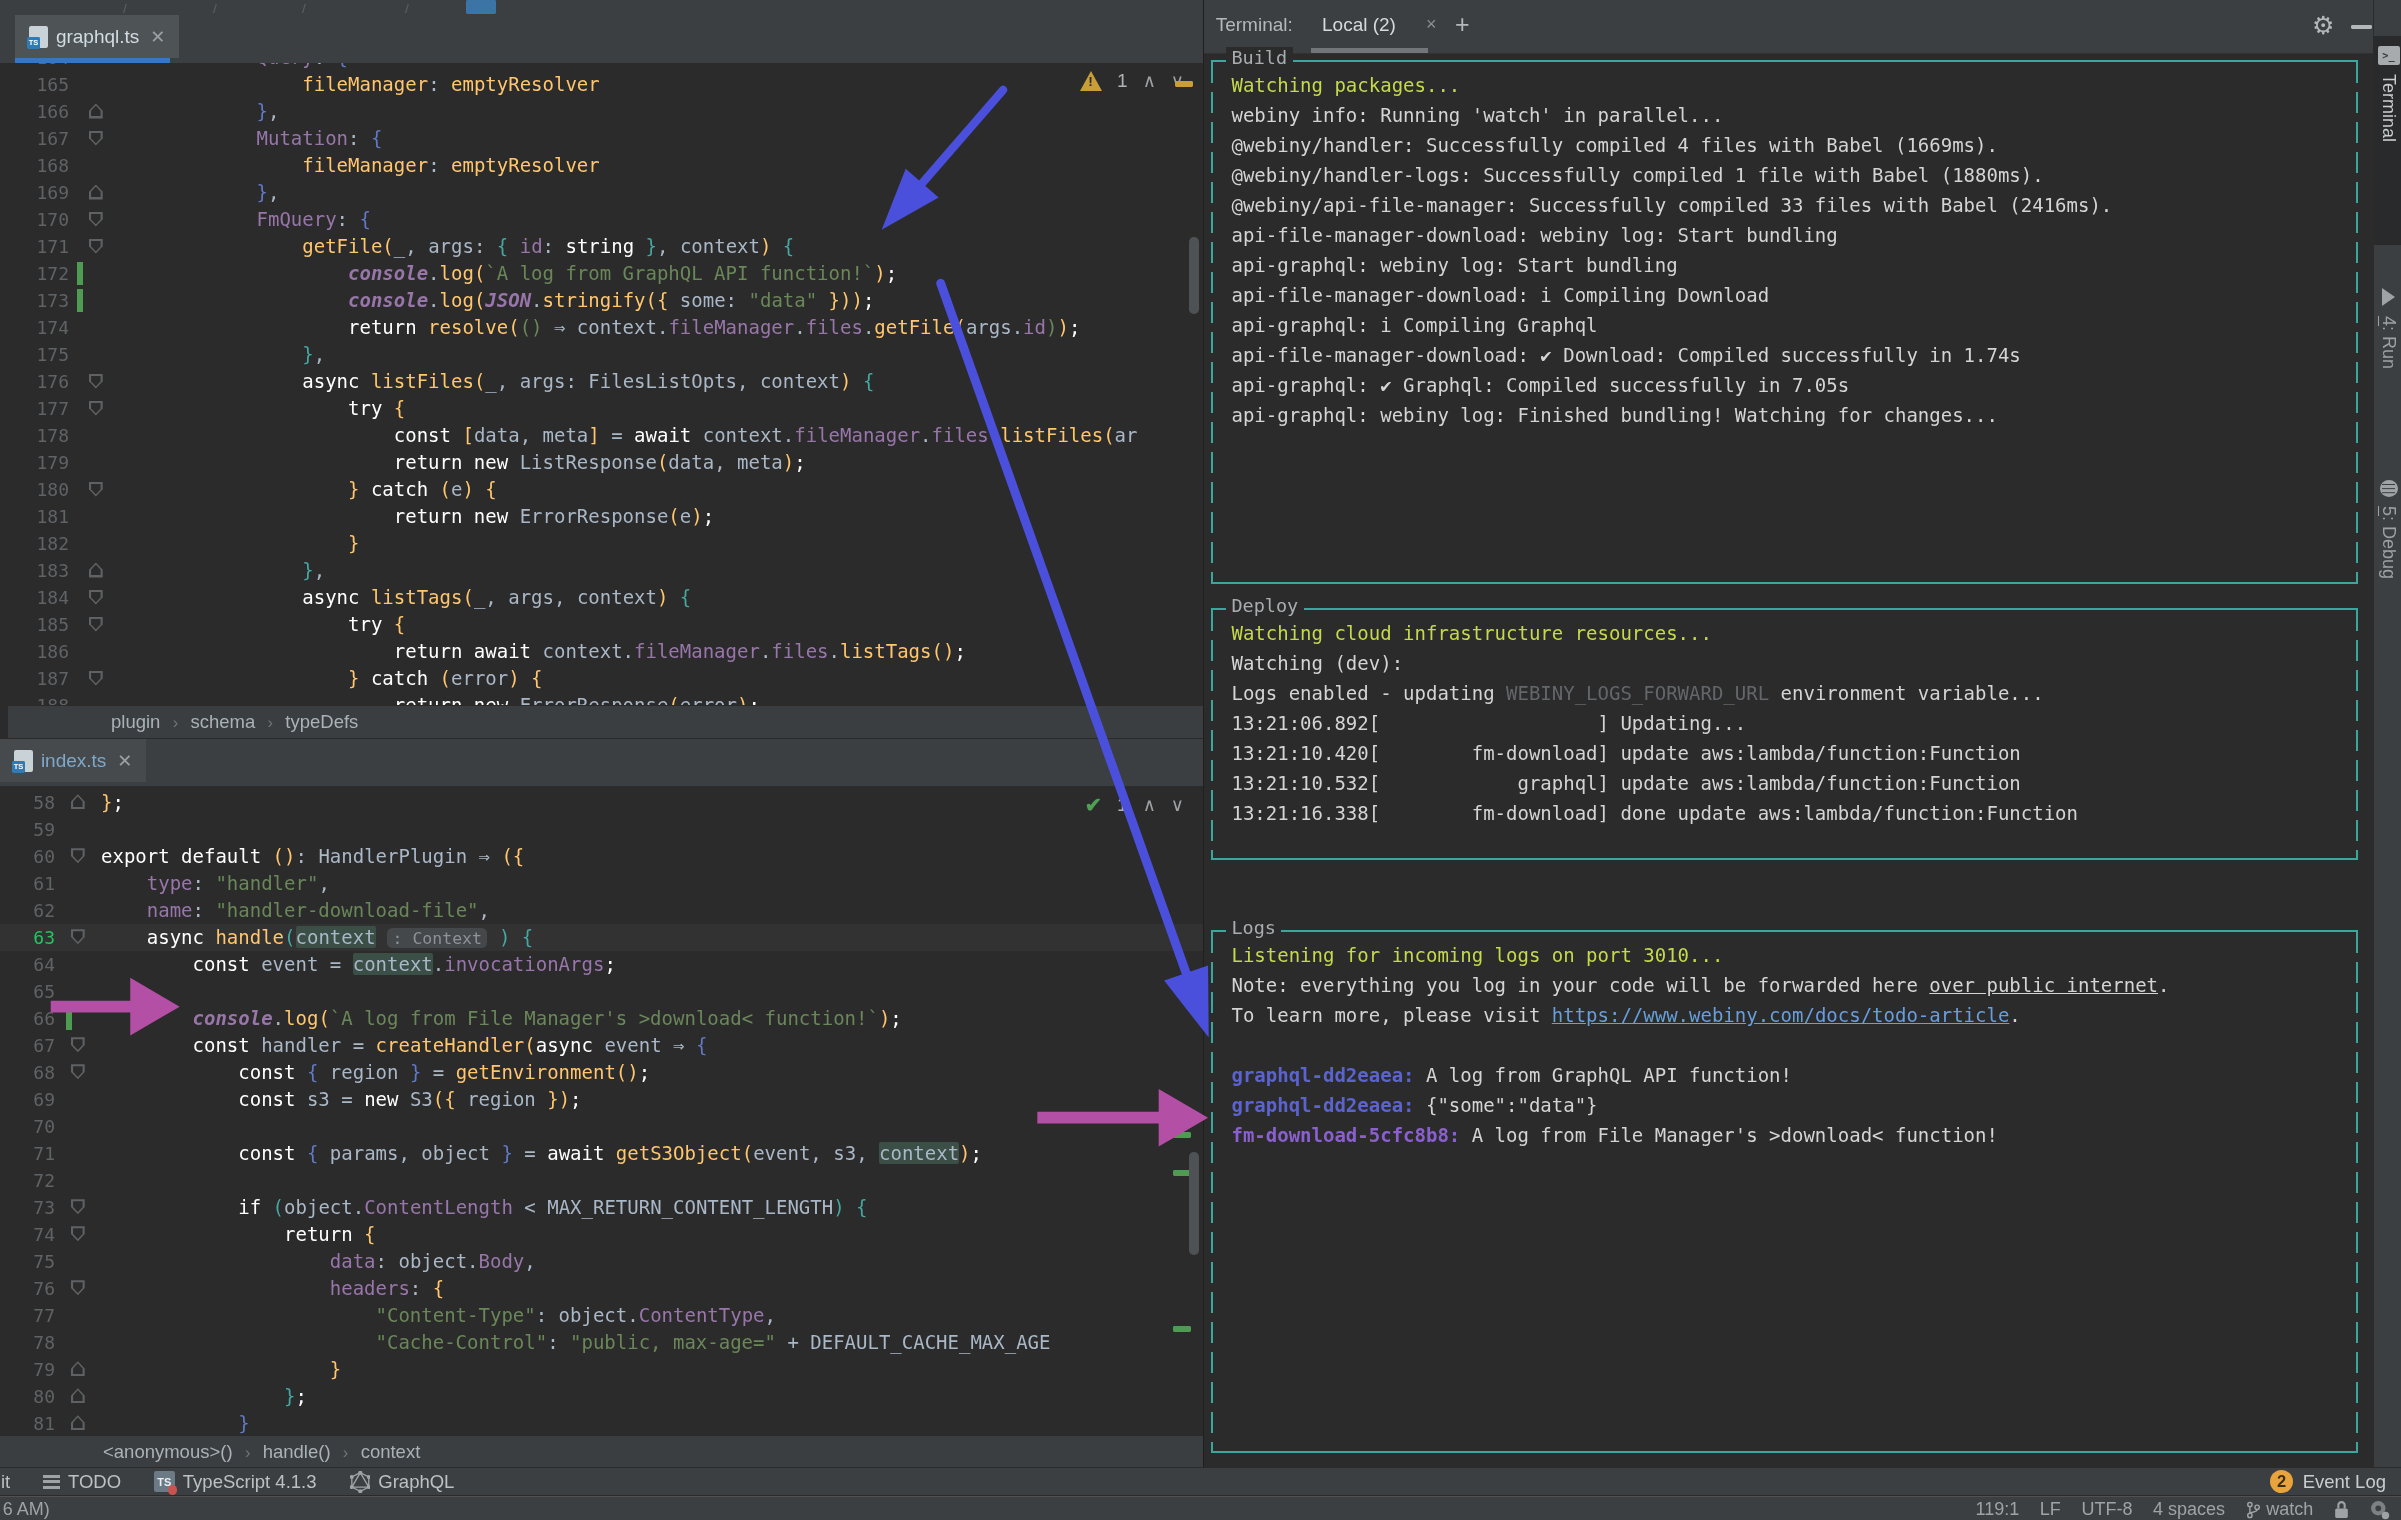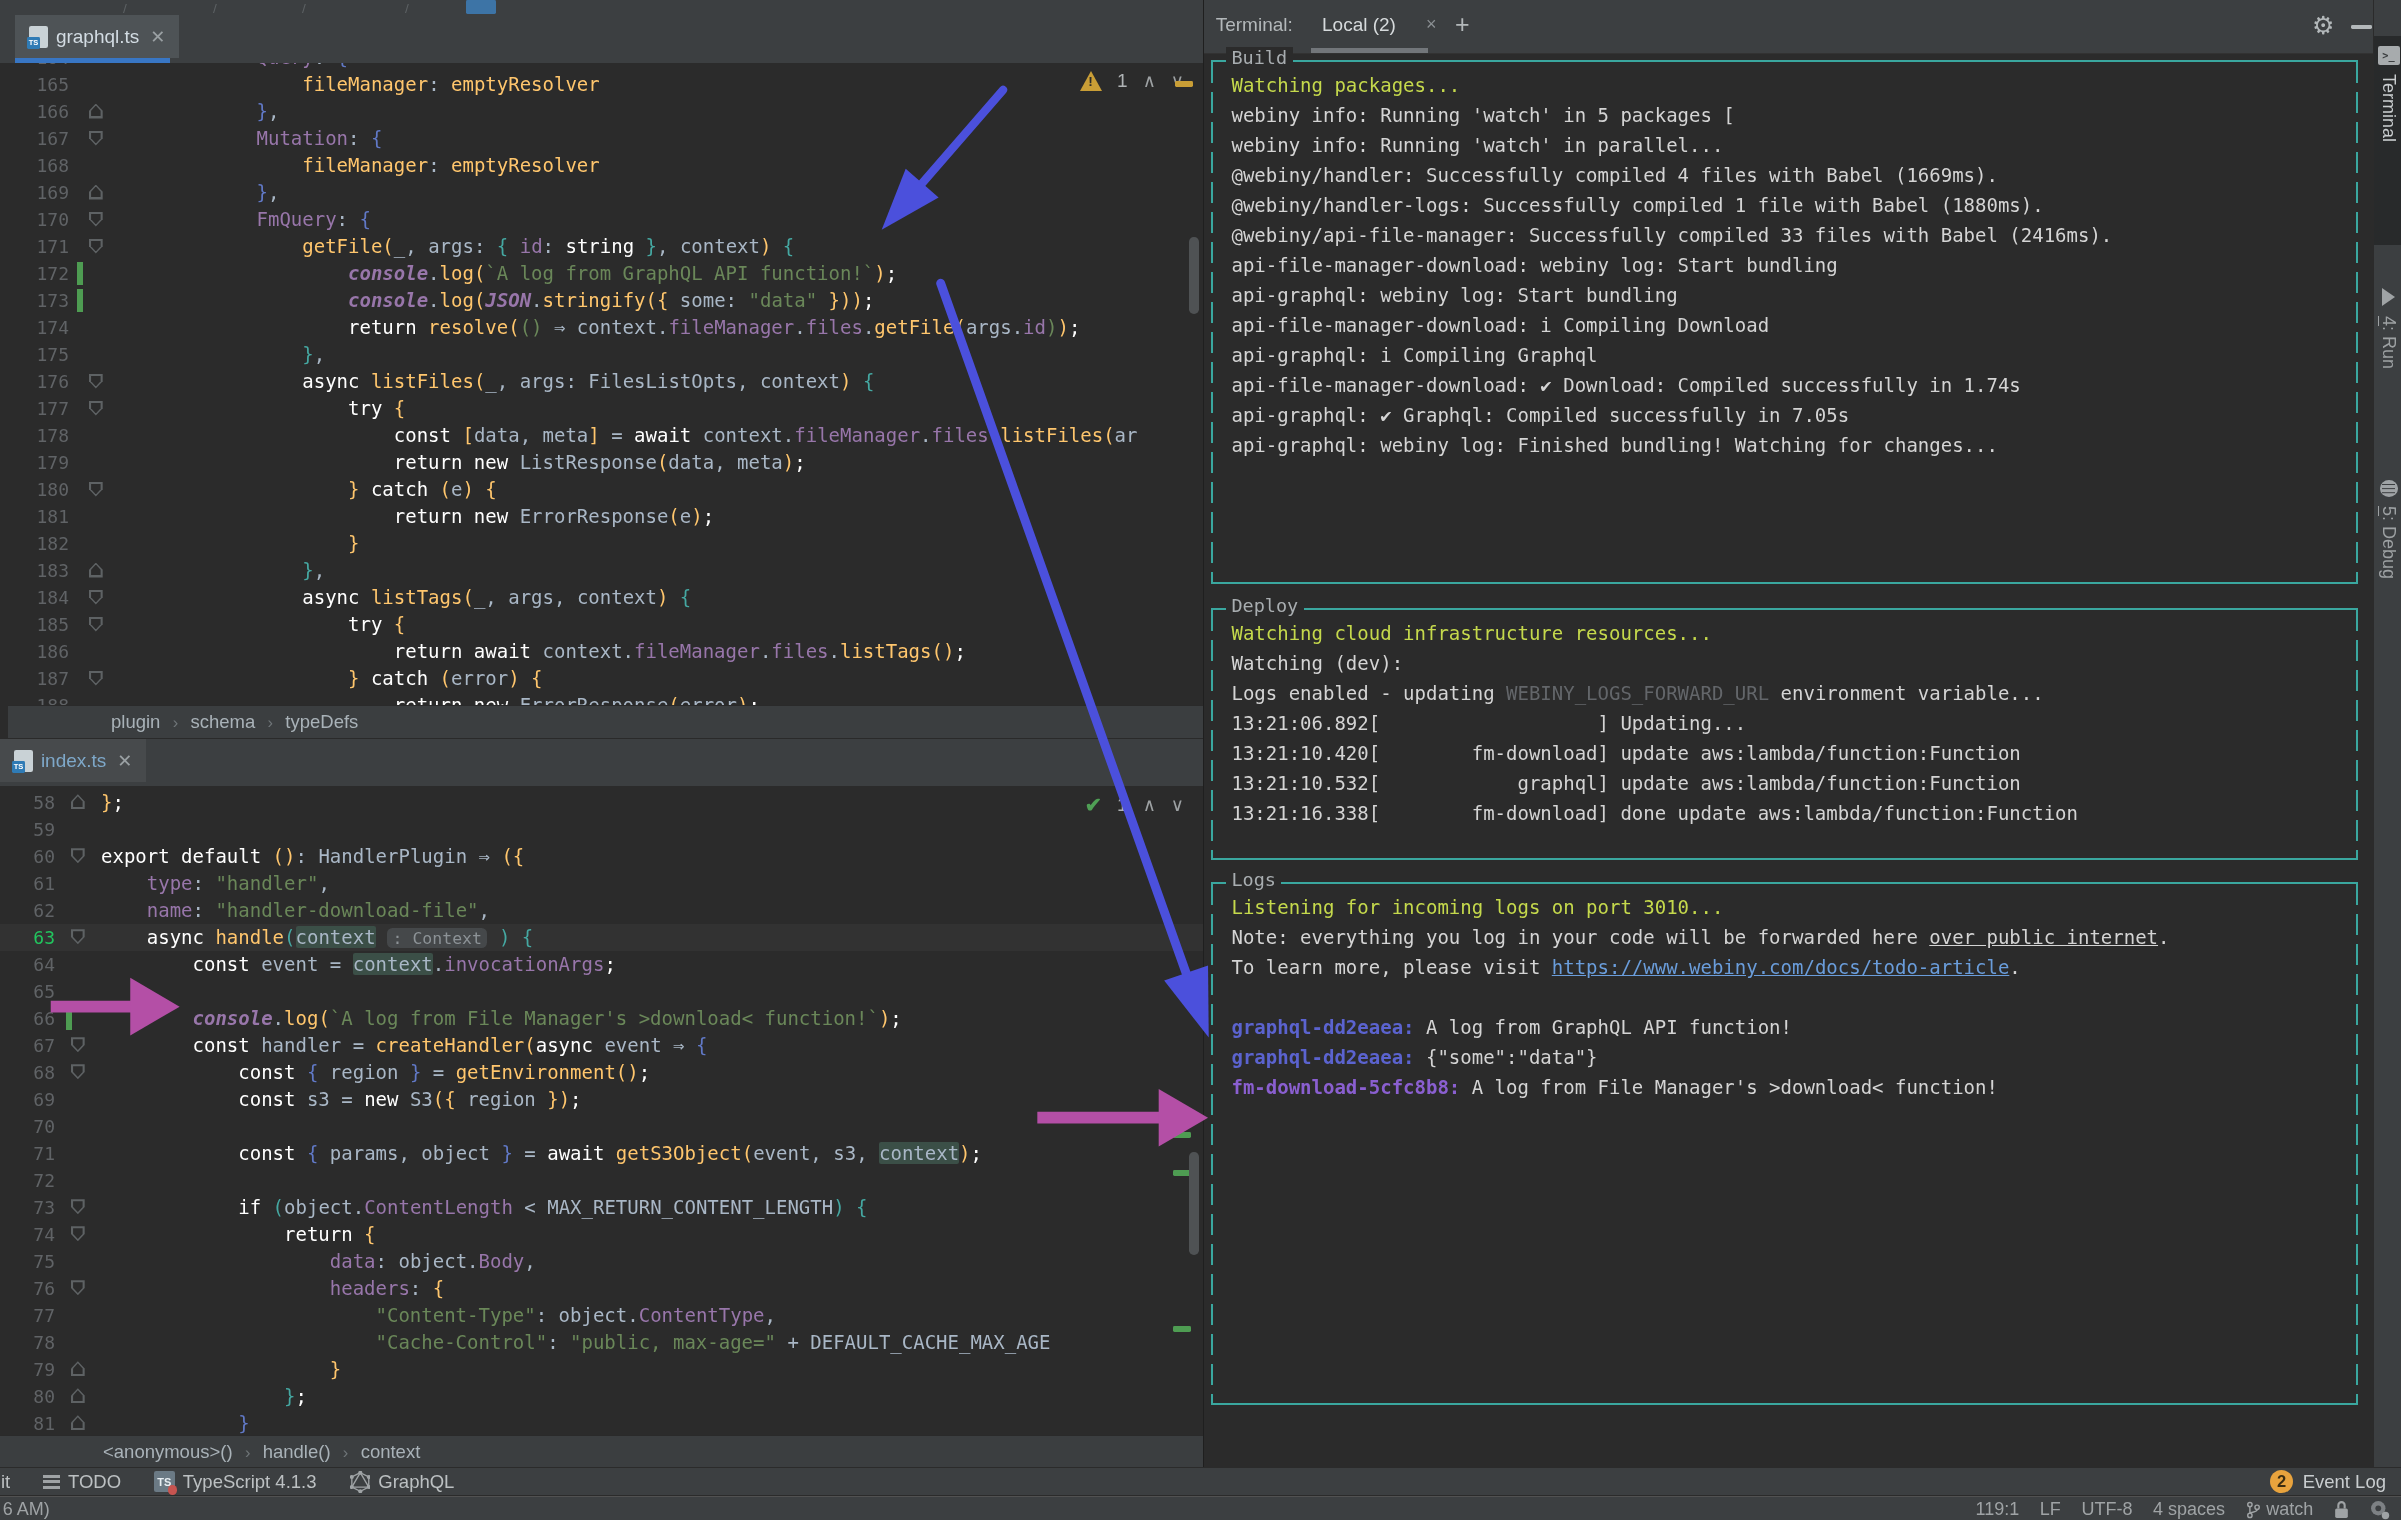--- a/index.html
+++ b/index.html
@@ -91,21 +91,21 @@
 
   .tbox{position:absolute;left:6.9px;width:1147px;border-top:2.1px solid #3aa79f;border-bottom:2.1px solid #3aa79f;box-sizing:border-box;}
   .tbox .edge{position:absolute;top:0;bottom:0;width:2.1px;
     background:repeating-linear-gradient(180deg,#3aa79f 0 20.6px,rgba(0,0,0,0) 20.6px 30px);}
   .tbox .edge.l{left:0;} .tbox .edge.r{right:0;}
   .tbox .blabel{position:absolute;left:15px;top:-15px;background:#2b2b2b;padding:0 5.5px;font-size:18.5px;color:#a8adb0;font-family:"DejaVu Sans Mono",monospace;}
   .tbox .tlines{position:absolute;left:20.6px;top:8.2px;right:6.9px;}
   .tline{height:30px;line-height:30px;font-size:19px;color:#d4d4d4;font-family:"DejaVu Sans Mono",monospace;white-space:pre;overflow:hidden;}
   .box-build{top:60px;height:524px;}
   .box-deploy{top:608px;height:252px;}
-  .box-logs{top:882px;height:523px;}
+  .box-logs{top:930px;height:523px;}
   .y{color:#c5d94c}.w{color:#d4d4d4}.dim{color:#63666a}
   .wu{color:#d4d4d4;text-decoration:underline}
   .link{color:#6a9ddb;text-decoration:underline}
   .gql{color:#5b63cf;font-weight:bold}
   .fmd{color:#8a5fd0;font-weight:bold}
 
   
   .rstripe{position:absolute;left:2373px;top:0;width:29px;height:1467px;background:#3c3f41;border-left:0.7px solid #2b2b2b;}
   .rs-item{position:absolute;left:0;width:29px;display:flex;flex-direction:column;align-items:center;gap:9.6px;color:#9da1a3;font-size:18px;}
   .rs-item .vtext{writing-mode:vertical-rl;}
@@ -517,21 +517,20 @@
       <span class="tab-ind"></span>
       <span class="gear">⚙</span>
       <span class="minim"></span>
     </div>
     <div class="tbox box-build" id="box0">
         <span class="edge l"></span>
         <span class="edge r"></span>
         <span class="blabel">Build</span>
         <div class="tlines">
           <div class="tline"><span class="y">Watching packages...</span></div>
-          <div class="tline"><span class="w">webiny info: Running 'watch' in 5 packages [</span></div>
           <div class="tline"><span class="w">webiny info: Running 'watch' in parallel...</span></div>
           <div class="tline"><span class="w">@webiny/handler: Successfully compiled 4 files with Babel (1669ms).</span></div>
           <div class="tline"><span class="w">@webiny/handler-logs: Successfully compiled 1 file with Babel (1880ms).</span></div>
           <div class="tline"><span class="w">@webiny/api-file-manager: Successfully compiled 33 files with Babel (2416ms).</span></div>
           <div class="tline"><span class="w">api-file-manager-download: webiny log: Start bundling</span></div>
           <div class="tline"><span class="w">api-graphql: webiny log: Start bundling</span></div>
           <div class="tline"><span class="w">api-file-manager-download: i Compiling Download</span></div>
           <div class="tline"><span class="w">api-graphql: i Compiling Graphql</span></div>
           <div class="tline"><span class="w">api-file-manager-download: ✔ Download: Compiled successfully in 1.74s</span></div>
           <div class="tline"><span class="w">api-graphql: ✔ Graphql: Compiled successfully in 7.05s</span></div>

